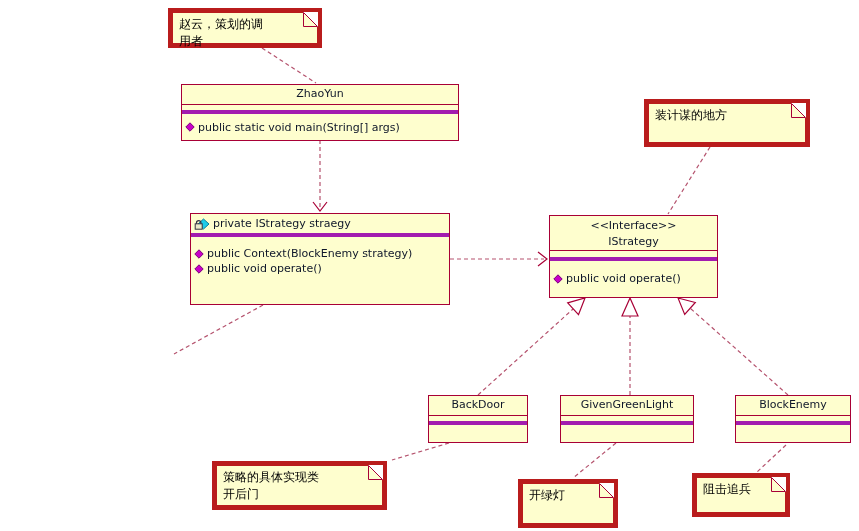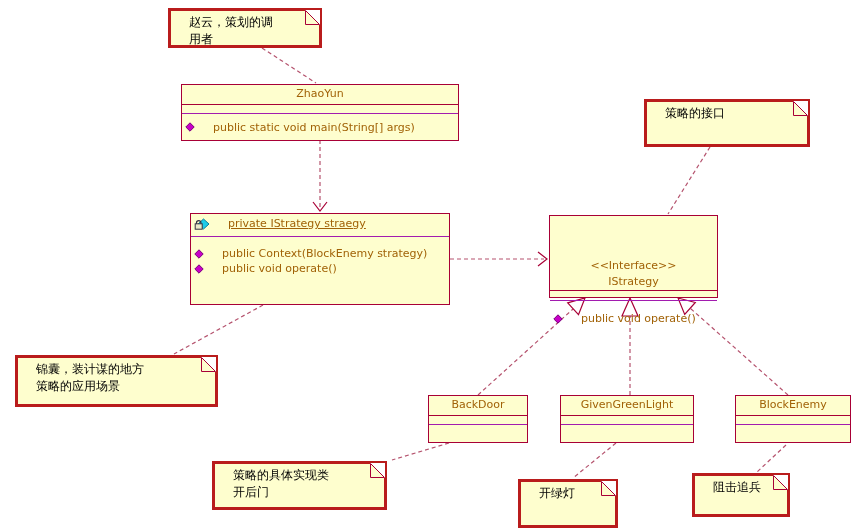--- a/index.html
+++ b/index.html
@@ -5,43 +5,43 @@
   html,body { margin:0; padding:0; background:#fff; }
   .canvas {
     position:relative; width:859px; height:531px; background:#ffffff;
     font-family:"DejaVu Sans","Liberation Sans",sans-serif; overflow:hidden;
   }
   .connectors { position:absolute; left:0; top:0; pointer-events:none; }
 
   
   .uml-class {
     position:absolute; background:#FEFECE; border:1px solid #A80036;
-    box-sizing:border-box; color:#a16207;
+    box-sizing:border-box; color:#0f172a;
   }
   .uml-class .title {
     text-align:center; font-size:11px; line-height:18px; height:19px;
     border-bottom:1px solid #A80036; white-space:nowrap; overflow:hidden;
   }
-  .uml-class .title.tall { height:35px; line-height:16px; padding-top:2px; box-sizing:border-box;margin-top:40px; }
+  .uml-class .title.tall { height:35px; line-height:16px; padding-top:2px; box-sizing:border-box; }
   .uml-class .title .line { display:block; height:16px; line-height:16px; }
   .uml-class .attrs {
-    border-bottom:1px solid #a21caf; box-sizing:border-box; overflow:hidden;text-decoration:underline;
+    border-bottom:4px solid #a21caf; box-sizing:border-box; overflow:hidden;
   }
   .uml-class .methods { box-sizing:border-box; overflow:hidden; }
   .member {
-    display:flex; align-items:center; gap:18px; font-size:11px; line-height:13px;
+    display:flex; align-items:center; gap:3px; font-size:11px; line-height:13px;
     padding-left:3px; white-space:nowrap;
   }
   .member .icon { flex:0 0 auto; }
   .center-v { display:flex; flex-direction:column; justify-content:center; }
 
   
   .note {
-    position:absolute; background:#FEFECE; border:3px solid #b91c1c;
-    box-sizing:border-box; color:#000;padding-left:12px;
+    position:absolute; background:#FEFECE; border:5px solid #b91c1c;
+    box-sizing:border-box; color:#000;
   }
   .note .note-text {
     font-size:12px; line-height:17px; padding:3px 6px; white-space:pre-line;
   }
   .note .fold { position:absolute; top:-1px; right:-1px; }
 </style>
 </head>
 <body>
 
 <div class="canvas">
@@ -89,21 +89,21 @@
       <div class="member">
         <svg class="icon" width="10" height="10" viewBox="0 0 10 10">
           <polygon points="5,0.8 9.2,5 5,9.2 0.8,5" fill="#C800C8" stroke="#7A007A" stroke-width="1"></polygon>
         </svg>
         <span>public static void main(String[] args)</span>
       </div>
     </div>
   </div>
 
   <div class="note" style="left:644px;top:99px;width:166px;height:48px">
-    <div class="note-text">策略的接口</div>
+    <div class="note-text">装计谋的地方</div>
     <svg class="fold" width="15" height="15" viewBox="0 0 15 15">
       <rect width="15" height="15" fill="#ffffff"></rect>
       <path d="M0.5,0.5 L14.5,14.5 L0.5,14.5 Z" fill="#FEFECE" stroke="#A80036"></path>
     </svg>
   </div>
 
   <div class="uml-class" style="left:190px;top:213px;width:260px;height:92px">
     <div class="attrs" style="height:23px;padding-top:3px">
       <div class="member">
         <svg class="icon" width="16" height="12" viewBox="0 0 16 12">
@@ -139,28 +139,20 @@
     <div class="methods center-v" style="height:35px">
       <div class="member">
         <svg class="icon" width="10" height="10" viewBox="0 0 10 10">
           <polygon points="5,0.8 9.2,5 5,9.2 0.8,5" fill="#C800C8" stroke="#7A007A" stroke-width="1"></polygon>
         </svg>
         <span>public void operate()</span>
       </div>
     </div>
   </div>
 
-  <div class="note" style="left:15px;top:355px;width:203px;height:52px">
-    <div class="note-text">锦囊，装计谋的地方
-策略的应用场景</div>
-    <svg class="fold" width="15" height="15" viewBox="0 0 15 15">
-      <rect width="15" height="15" fill="#ffffff"></rect>
-      <path d="M0.5,0.5 L14.5,14.5 L0.5,14.5 Z" fill="#FEFECE" stroke="#A80036"></path>
-    </svg>
-  </div>
 
   <div class="uml-class" style="left:428px;top:395px;width:100px;height:48px">
     <div class="title">BackDoor</div>
     <div class="attrs" style="height:9px"></div>
     <div class="methods"></div>
   </div>
 
   <div class="uml-class" style="left:560px;top:395px;width:134px;height:48px">
     <div class="title">GivenGreenLight</div>
     <div class="attrs" style="height:9px"></div>

